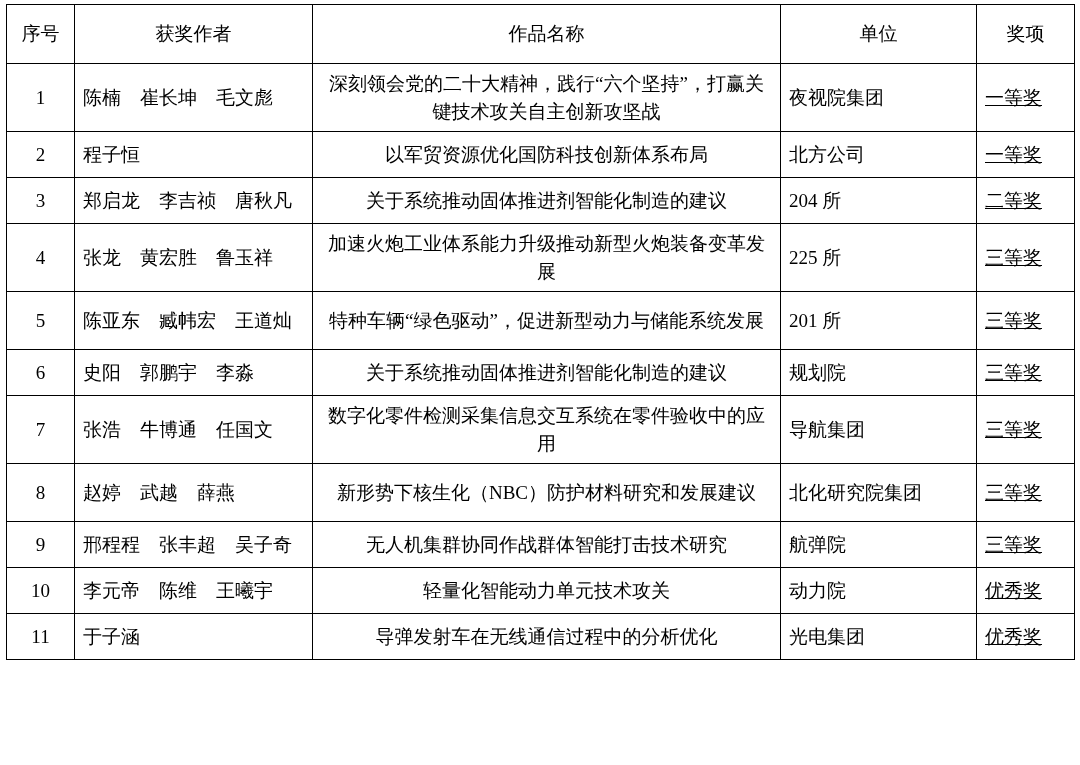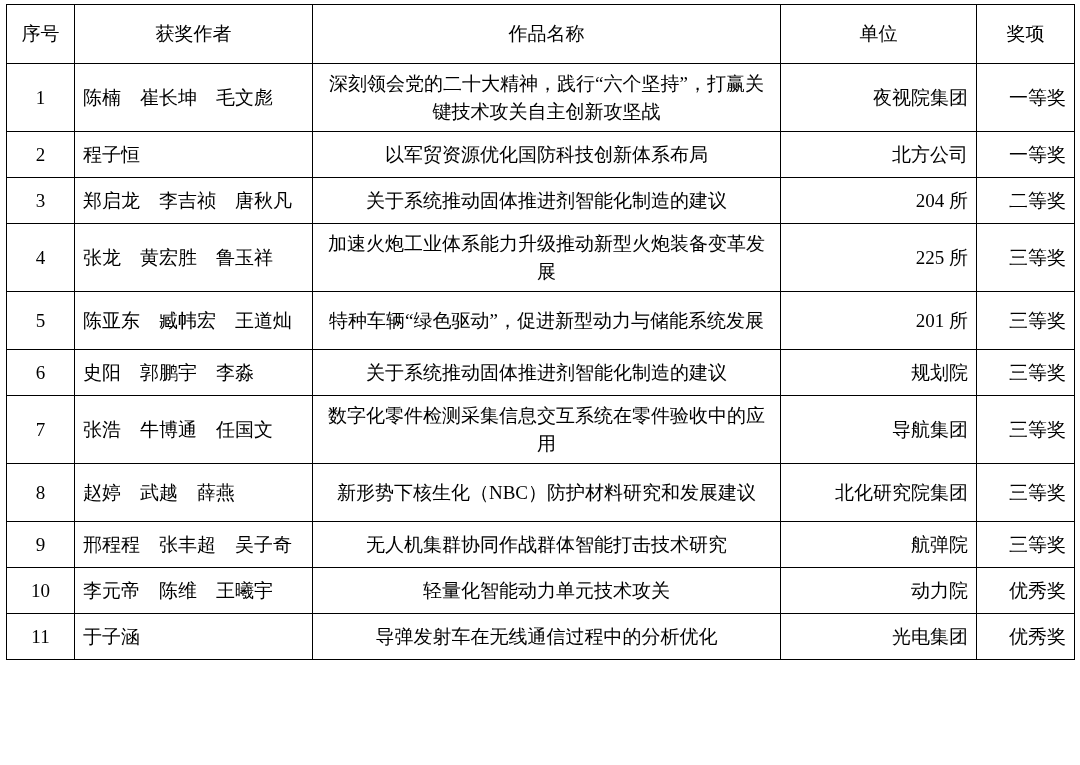--- a/index.html
+++ b/index.html
@@ -42,22 +42,22 @@
   col.c-award  { width: 98px; }
 
   thead td {
     text-align: center;
     height: 46px;
     font-size: 20px;
   }
   td.no      { text-align: center; }
   td.author  { }
   td.title   { text-align: center; }
-  td.unit    { text-align: right; }
-  td.award   { text-align: right; white-space: nowrap; }
+  td.unit    { text-align: left; }
+  td.award   { text-align: left; white-space: nowrap; text-decoration: underline; }
 
   tbody tr { height: 46px; }
   tbody tr.tall { height: 58px; }
 </style>
 </head>
 <body>
 
 <div class="sheet">
   <table class="award-table">
     <colgroup>

